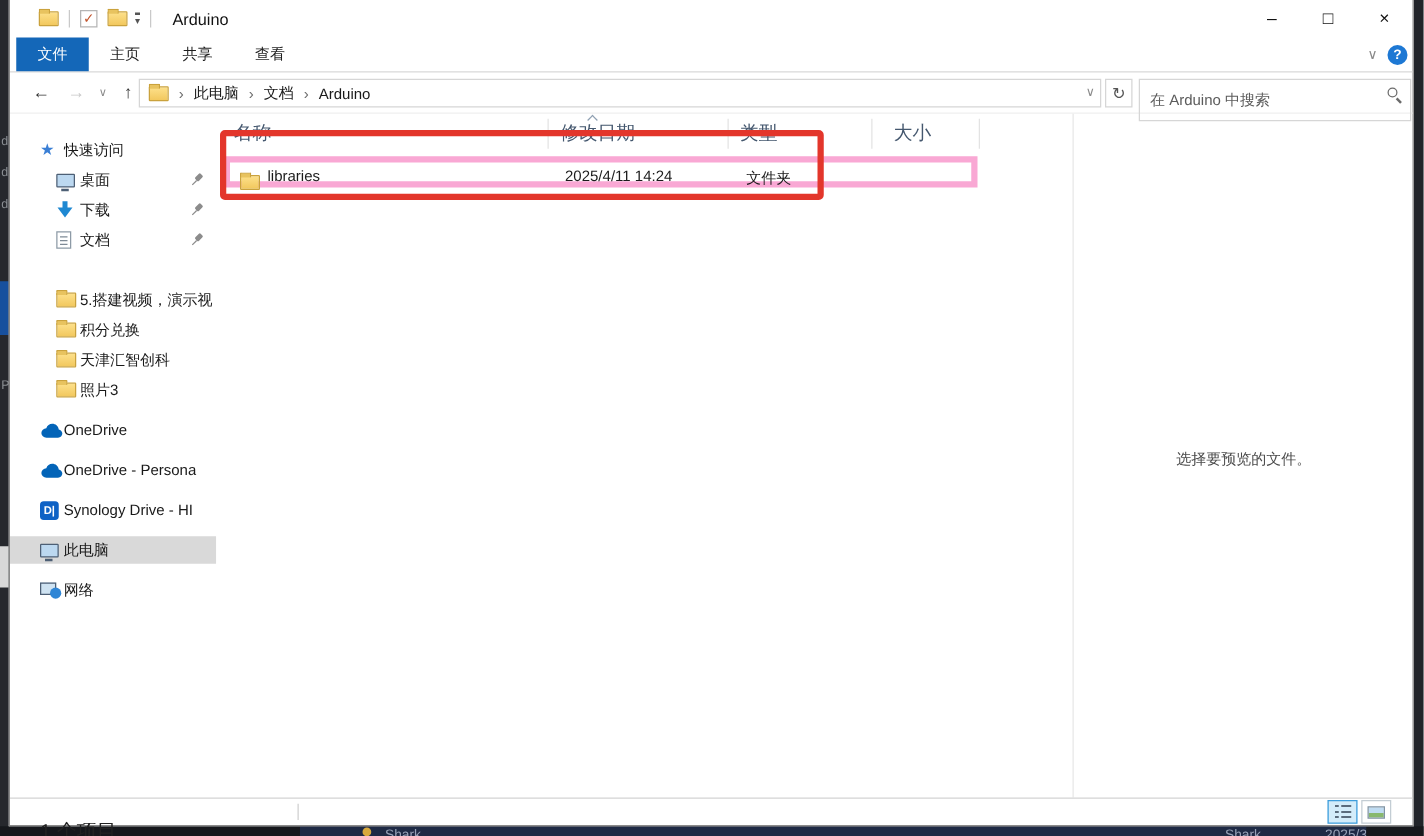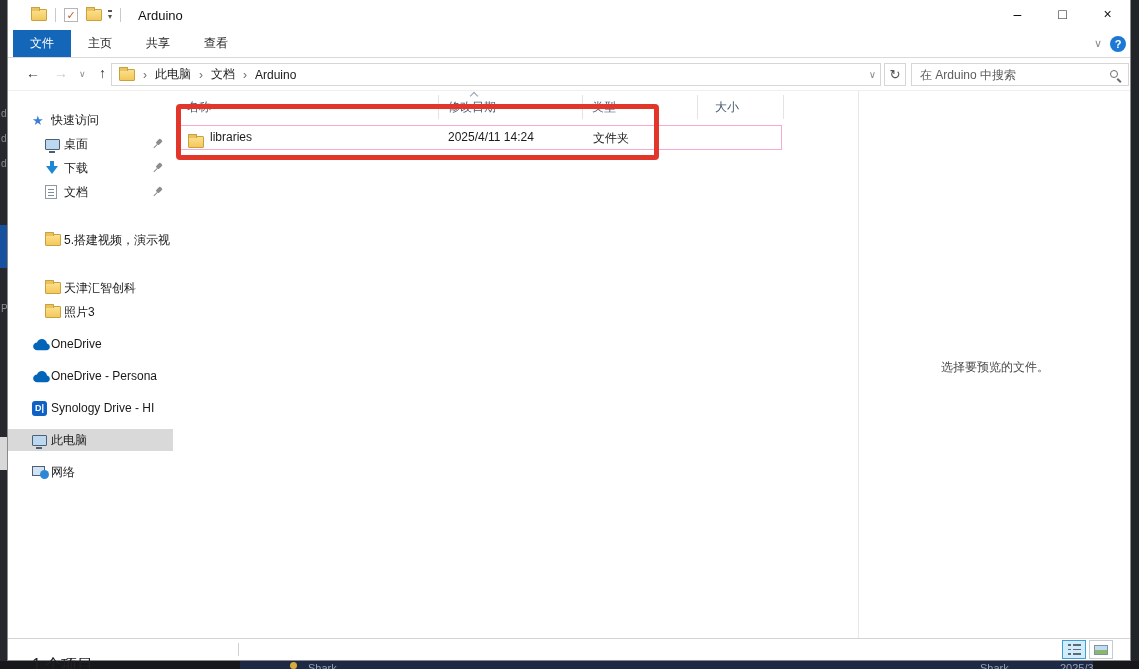--- a/index.html
+++ b/index.html
@@ -51,21 +51,21 @@
   .nav.small { left:71px; font-size:9px; color:#8a8a8a; top:11px; }
   .nav.up { left:91px; }
   .addrbox { position:absolute; left:103px; top:5px; width:770px; height:23px; border:1px solid #d6d6d6;
     display:flex; align-items:center; }
   .a-fico { margin-left:7px; }
   .crumbsep { color:#6f6f6f; font-size:12px; margin:0 8px; }
   .crumb { font-size:12px; color:#1a1a1a; }
   .addr-dd { position:absolute; right:4px; font-size:10px; color:#8a8a8a; }
   .refreshbtn { position:absolute; left:876px; top:5px; width:22px; height:23px; border:1px solid #d6d6d6;
     text-align:center; line-height:21px; font-size:13px; color:#555; }
-  .searchbox { position:absolute; left:903px; top:5px; width:218px; height:23px; border:1px solid #d6d6d6; }
+  .searchbox { position:absolute; left:903px; top:5px; width:218px; height:34px; border:1px solid #d6d6d6; }
   .searchbox input { width:190px; height:100%; border:none; outline:none; background:transparent;
     font-size:12px; color:#333; padding-left:8px; font-family:"Liberation Sans","DejaVu Sans",sans-serif; }
   .searchbox input::placeholder { color:#5c5c5c; opacity:1; }
   .mag { position:absolute; right:10px; top:6px; width:8px; height:8px; border:1.5px solid #6b6b6b; border-radius:50%; }
   .mag::after { content:""; position:absolute; left:7px; top:7px; width:5px; height:1.5px; background:#6b6b6b;
     transform:rotate(45deg); transform-origin:0 0; }
 
   
   .main { position:relative; height:547px; }
 
@@ -102,28 +102,28 @@
   .syn { width:15px; height:15px; background:#0f62c5; border-radius:3px; color:#fff; font-size:9px;
     font-weight:bold; text-align:center; line-height:15px; }
   .net { position:relative; width:17px; height:13px; }
   .net::before { content:""; position:absolute; left:0; top:0; width:11px; height:8px;
     border:1px solid #4d5f75; background:#cfe3f2; }
   .net::after { content:""; position:absolute; right:0; bottom:0; width:9px; height:9px; border-radius:50%;
     background:#2f86d6; }
 
   
   .colhead { position:absolute; top:4px; left:165px; height:24px; }
-  .hc { position:absolute; top:0; height:24px; line-height:24px; font-size:12px; color:#44576e;
+  .hc { position:absolute; top:0; height:24px; line-height:24px; font-size:15px; color:#44576e;
     border-right:1px solid #e3e3e3; }
   .sortchev { position:absolute; left:298px; top:-2px; width:6px; height:6px;
     border:solid #8fa0b2; border-width:1.5px 0 0 1.5px; transform:rotate(45deg); }
 
   
   .filerow { position:absolute; left:171px; top:34px; width:603px; height:25px;
-    border:1px solid #f9a8d4; background:#fff; }
+    border:5px solid #f9a8d4; background:#fff; }
   .filerow span { position:absolute; font-size:12px; color:#1b1b1b; top:4px; white-space:nowrap; }
   .fr-ico { left:8px; top:6px !important; }
   .fr-name { left:30px; }
   .fr-date { left:268px; }
   .fr-type { left:413px; }
   .fr-size { left:540px; }
 
   
   .pane-div { position:absolute; left:850px; top:0; width:1px; height:100%; background:#e8e8e8; }
   .preview { position:absolute; left:851px; top:0; width:272px; height:100%; }
@@ -249,20 +249,26 @@
             </span>
           <span class="sil">文档</span>
           <span class="pin"></span>
         </div>
         <div class="si lvl1" style="top:138px">
           <span class="sic">
               <span class="fico"></span>
             </span>
           <span class="sil">5.搭建视频，演示视</span>
         </div>
+        <div class="si lvl1" style="top:162px">
+          <span class="sic">
+              <span class="fico"></span>
+            </span>
+          <span class="sil">积分兑换</span>
+        </div>
         <div class="si lvl1" style="top:186px">
           <span class="sic">
               <span class="fico"></span>
             </span>
           <span class="sil">天津汇智创科</span>
         </div>
         <div class="si lvl1" style="top:210px">
           <span class="sic">
               <span class="fico"></span>
             </span>

